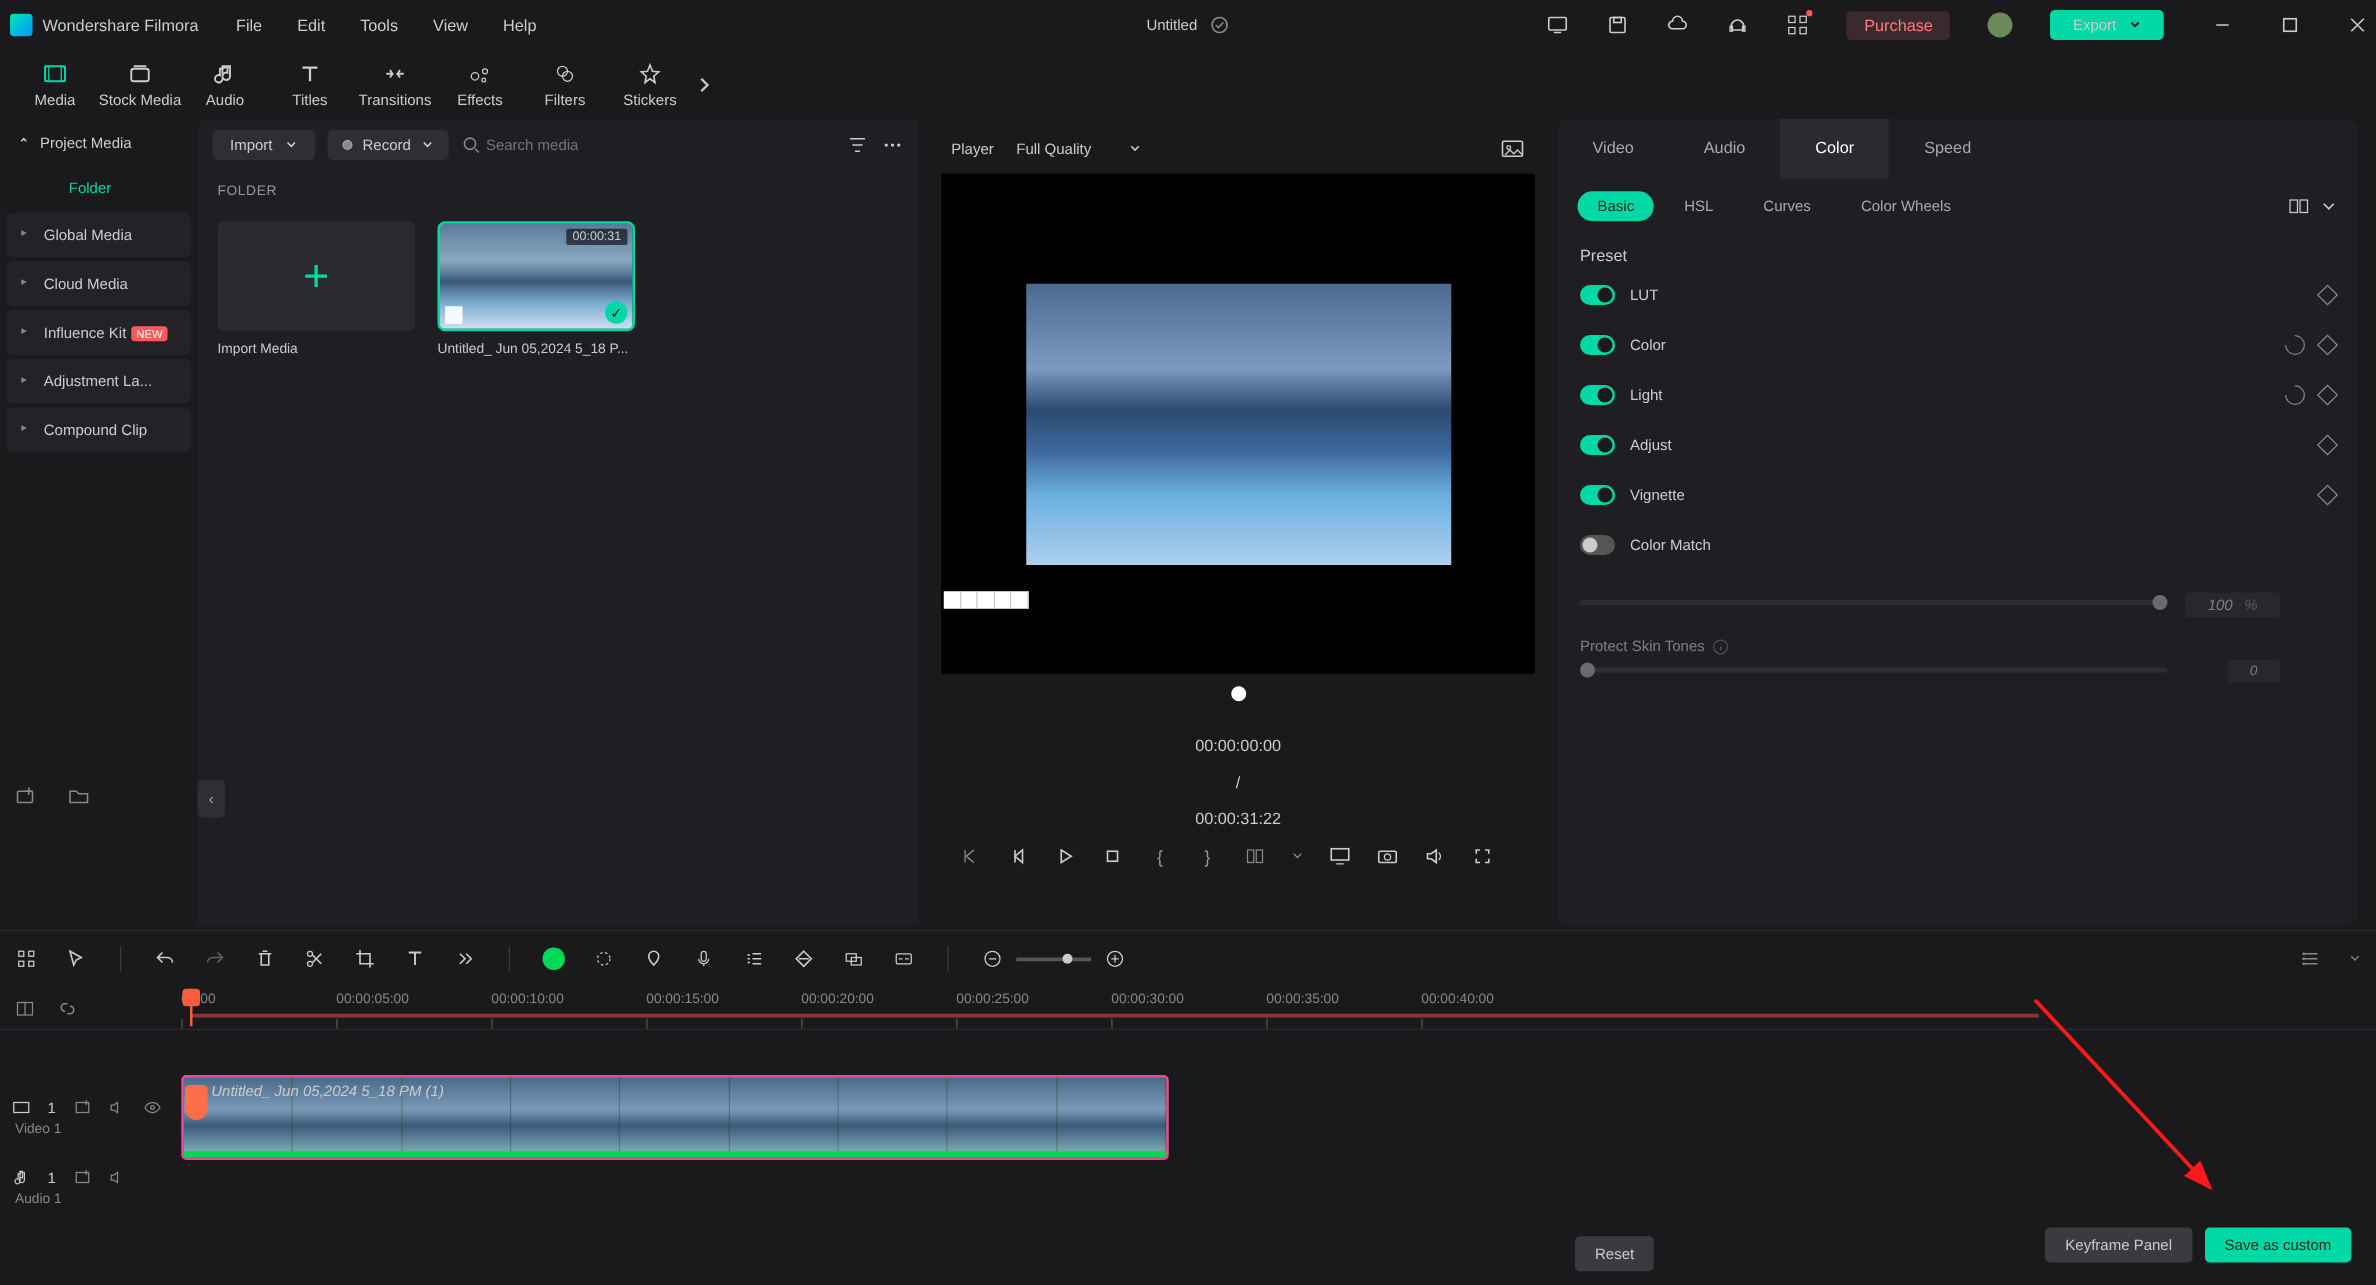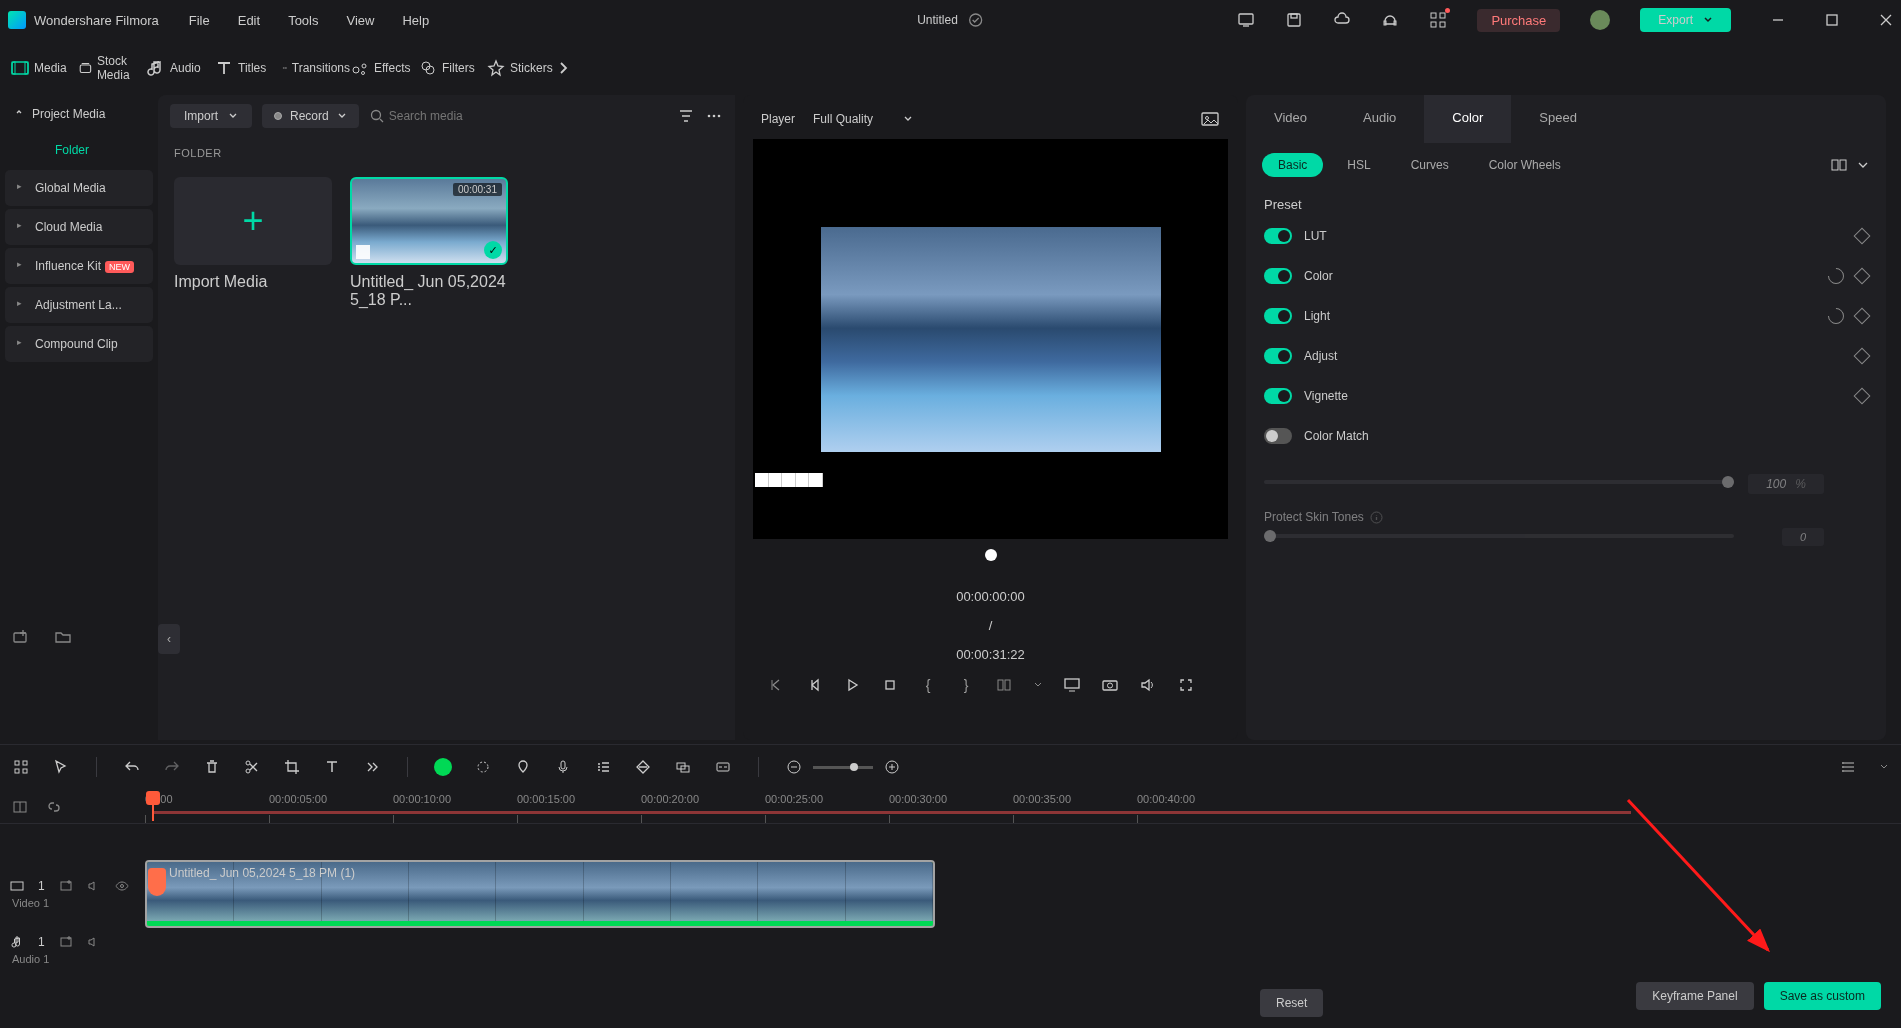--- a/index.html
+++ b/index.html
@@ -11,21 +11,21 @@
 .menu span { font-size:13px; cursor:default; }
 .title-center { position:absolute; left:50%; transform:translateX(-50%); display:flex; align-items:center; gap:10px; }
 .title-right { margin-left:auto; display:flex; align-items:center; gap:30px; }
 .title-right .ico { width:18px; height:18px; position:relative; }
 .purchase { background:#3a2a2e; color:#ff7a7a; padding:4px 14px; border-radius:4px; font-size:13px; }
 .avatar { width:20px; height:20px; background:#6a8a5a; border-radius:50%; }
 .export-btn { background:#00d9a6; color:#1a1a1d; padding:5px 18px; border-radius:4px; display:flex; align-items:center; gap:10px; font-size:13px; font-weight:500; }
 .win-ctrl { width:14px; height:14px; margin-left:10px; }
 
 .toolbar { height:55px; display:flex; align-items:center; padding:0 10px; gap:0; background:#1a1a1d; }
-.tool-item { display:flex; flex-direction:row; align-items:center; gap:4px; width:68px; padding:4px 0; border-radius:6px; }
+.tool-item { display:flex; flex-direction:column; align-items:center; gap:4px; width:68px; padding:4px 0; border-radius:6px; }
 .tool-item.active { color:#00d9a6; }
 .tool-item .ti-icon { width:20px; height:20px; }
 .tool-item span { font-size:12px; }
 .tool-more { width:20px; display:flex; align-items:center; justify-content:center; }
 
 .main { display:flex; height:645px; } 
 .sidebar { width:158px; background:#1a1a1d; padding-top:0; }
 .sb-section { padding:12px 14px; display:flex; align-items:center; gap:8px; }
 .sb-item { padding:11px 14px 11px 30px; position:relative; background:#232327; margin:3px 5px; border-radius:5px; font-size:12px; }
 .sb-item::before { content:'▸'; position:absolute; left:12px; font-size:9px; color:#888; }
@@ -42,21 +42,21 @@
 .folder-hdr { padding:10px 16px; font-size:11px; color:#999; letter-spacing:0.5px; }
 .media-grid { display:flex; gap:18px; padding:8px 16px; }
 .media-card { width:158px; }
 .media-thumb { width:158px; height:88px; border-radius:6px; position:relative; display:flex; align-items:center; justify-content:center; }
 .media-thumb.add { background:#2a2a30; }
 .plus { color:#00d9a6; font-size:36px; font-weight:200; }
 .media-thumb.clip { border:2px solid #00d9a6; overflow:hidden; background:linear-gradient(to bottom,#5a7a9a 0%,#8aaac0 35%,#3a5a7a 55%,#7aaacf 75%,#cfdfef 100%); }
 .dur-badge { position:absolute; top:4px; right:4px; background:rgba(0,0,0,0.6); padding:1px 5px; font-size:10px; border-radius:2px; }
 .check-badge { position:absolute; bottom:4px; right:4px; width:18px; height:18px; background:#00d9a6; border-radius:50%; display:flex; align-items:center; justify-content:center; color:#000; font-size:11px; }
 .clip-icon { position:absolute; bottom:4px; left:4px; width:14px; height:14px; background:#fff; opacity:0.9; }
-.media-label { padding-top:8px; font-size:16px; color:#ccc; }
+.media-label { padding-top:8px; font-size:11px; color:#ccc; }
 
 .player { width:495px; background:#1a1a1d; padding:10px 10px 0 10px; position:relative; border-radius:8px; margin-left:8px; }
 .player-top { display:flex; align-items:center; gap:18px; padding:4px 8px 10px 8px; }
 .player-top .gap { flex:1; }
 .preview { width:100%; height:400px; background:#000; display:flex; align-items:center; justify-content:center; position:relative; }
 .preview-img { width:340px; height:225px; background:linear-gradient(to bottom,#4a6a8f 0%,#7a9abf 30%,#2a4a6f 45%,#3f6a9f 60%,#6aafdf 75%,#afcfef 100%); }
 .preview-toolbar-float { position:absolute; left:2px; bottom:52px; background:#fff; width:68px; height:14px; display:flex; }
 .preview-toolbar-float div { flex:1; border-right:1px solid #ccc; }
 .player-ctrls { padding:10px 8px; }
 .scrub { display:flex; align-items:center; gap:14px;flex-direction:column; }
@@ -112,21 +112,21 @@
 .ruler-overlay { position:absolute; left:152px; right:270px; top:22px; height:3px; background:rgba(255,80,80,0.5); }
 .playhead-in-ruler { position:absolute; left:152px; top:2px; width:2px; height:30px; background:#ff5a3a; }
 .playhead-in-ruler::before { content:''; position:absolute; top:0; left:-6px; width:14px; height:14px; background:#ff5a3a; border-radius:3px; }
 
 .tracks { padding:6px 0 0 0; position:relative; background:#1a1a1d; }
 .playhead-icon { position:absolute; left:148px; top:44px; width:18px; height:28px; background:#ff6e4a; border-radius:4px 4px 10px 10px; z-index:3; }
 .track-row { display:flex; align-items:center; height:72px; margin-top:28px; }
 .track-head { width:145px; display:flex; flex-direction:column; padding-left:10px; gap:4px; }
 .th-row { display:flex; align-items:center; gap:14px; }
 .th-label { font-size:11px; color:#888; padding-left:2px; }
-.clip-strip { position:relative; height:68px; border:2px solid #a3a3a3; border-radius:4px; background:#4d7c0f; width:790px; overflow:hidden; }
+.clip-strip { position:relative; height:68px; border:2px solid #ec4899; border-radius:4px; background:#4d7c0f; width:790px; overflow:hidden;font-style:italic; }
 .clip-strip-inner { display:flex; height:100%; }
 .fr { flex:1; background:linear-gradient(to bottom,#4a6a8a 0%,#7a9aba 40%,#3a5a7a 60%,#8ababf 100%); border-right:1px solid rgba(0,0,0,0.2); }
 .clip-title { position:absolute; top:4px; left:6px; font-size:11px; color:#fff; z-index:2; display:flex; align-items:center; gap:4px; }
 .clip-green-bar { position:absolute; bottom:0; left:0; right:0; height:5px; background:#00d955; }
 .audio-track { display:flex; align-items:center; height:40px; }
 .audio-head { width:145px; display:flex; flex-direction:column; padding-left:10px; gap:4px; }
 
 svg { display:block; }
 
 

